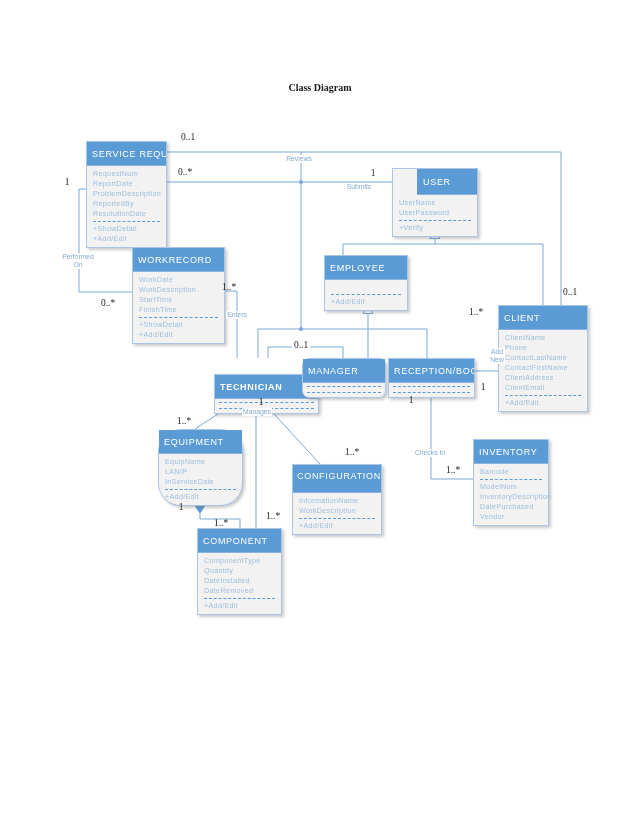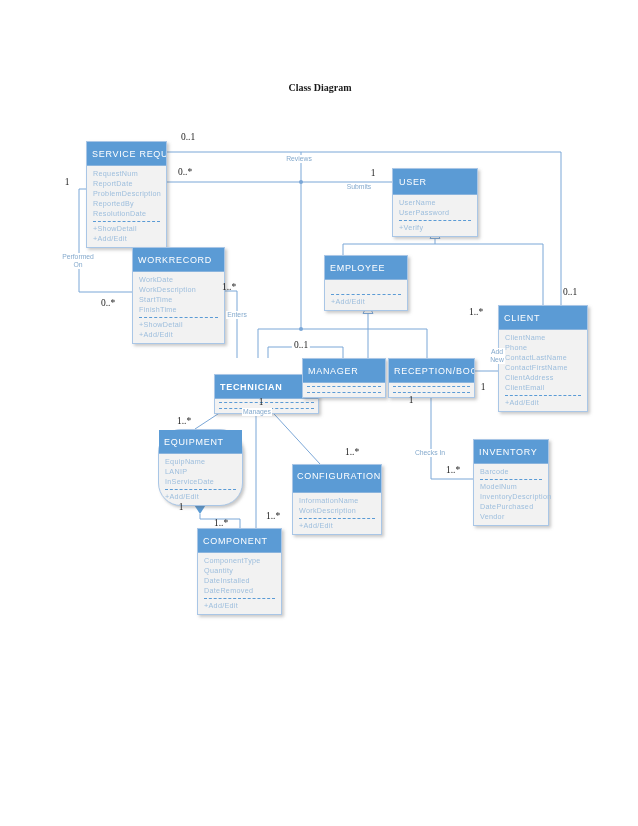--- a/index.html
+++ b/index.html
@@ -15,26 +15,26 @@
            padding:7px 4px 6px 5px;white-space:nowrap;overflow:hidden;
            border-bottom:1px solid #8ab4dd;}
   .cls .bd{padding:3px 2px 3px 6px;}
   .attr{font-size:7.2px;line-height:10px;color:#9dbedd;letter-spacing:0.3px;white-space:nowrap;}
   .div{border-top:1px dashed #5b9bd5;margin:2px 4px 2px 0;height:0;}
   .spacer{height:9px;}
   .role .bd{padding:2px 2px 3px 2px;}
   .role .div{margin:1px 2px;}
   #service-request{left:86px;top:141px;width:81px;}
   #user{left:392px;top:168px;width:86px;}
-  #user .hd{padding:8px 4px 7px 6px;}
+  #user .hd{padding:8px 4px 7px 6px;margin-left:24px;}
   #work-record{left:132px;top:247px;width:93px;}
   #employee{left:324px;top:255px;width:84px;}
   #client{left:498px;top:305px;width:90px;}
   #technician{left:214px;top:374px;width:105px;font-weight:bold;}
-  #manager{left:302px;top:358px;width:84px;}
+  #manager{left:302px;top:358px;width:84px;border-radius:7px;}
   #reception{left:388px;top:358px;width:87px;}
   #equipment{left:158px;top:429px;width:85px;border-radius:23px;}
   #configuration{left:292px;top:464px;width:90px;}
   #configuration .hd{padding:6px 3px 11px 4px;}
   #inventory{left:473px;top:439px;width:76px;}
   #component{left:197px;top:528px;width:85px;}
   .mult{position:absolute;z-index:3;transform:translate(-50%,-50%);
         font-family:"Liberation Serif",serif;font-size:9.5px;color:#1c1c1c;white-space:nowrap;}
   .rel{position:absolute;z-index:3;transform:translate(-50%,-50%);
        font-size:6.8px;color:#85aacd;background:#ffffff;padding:0 1px;line-height:8px;

